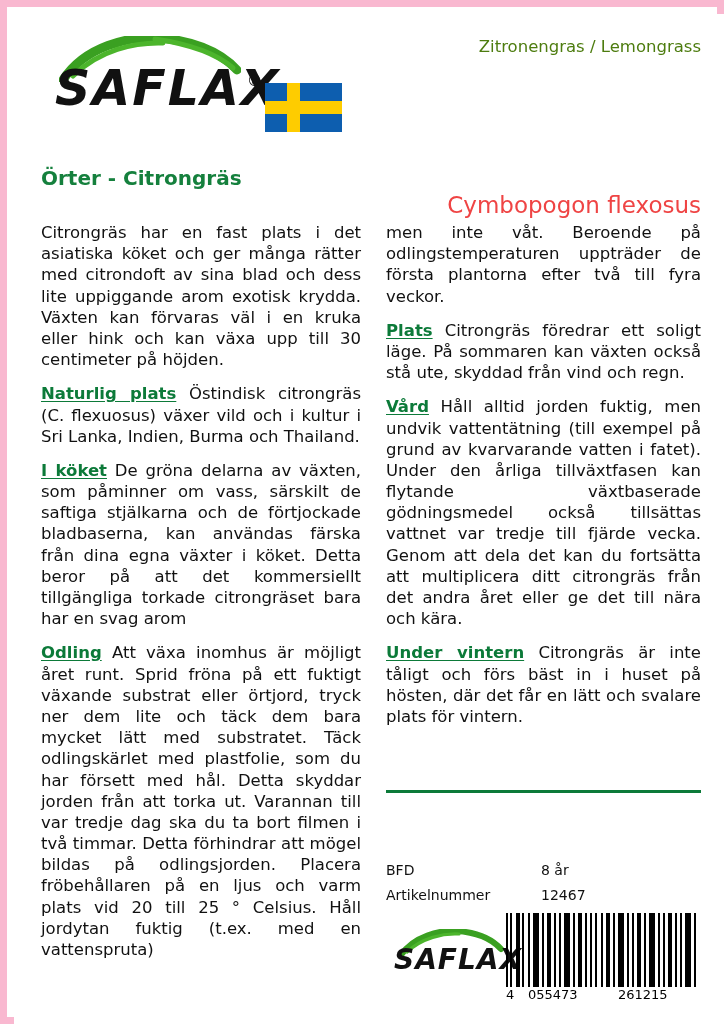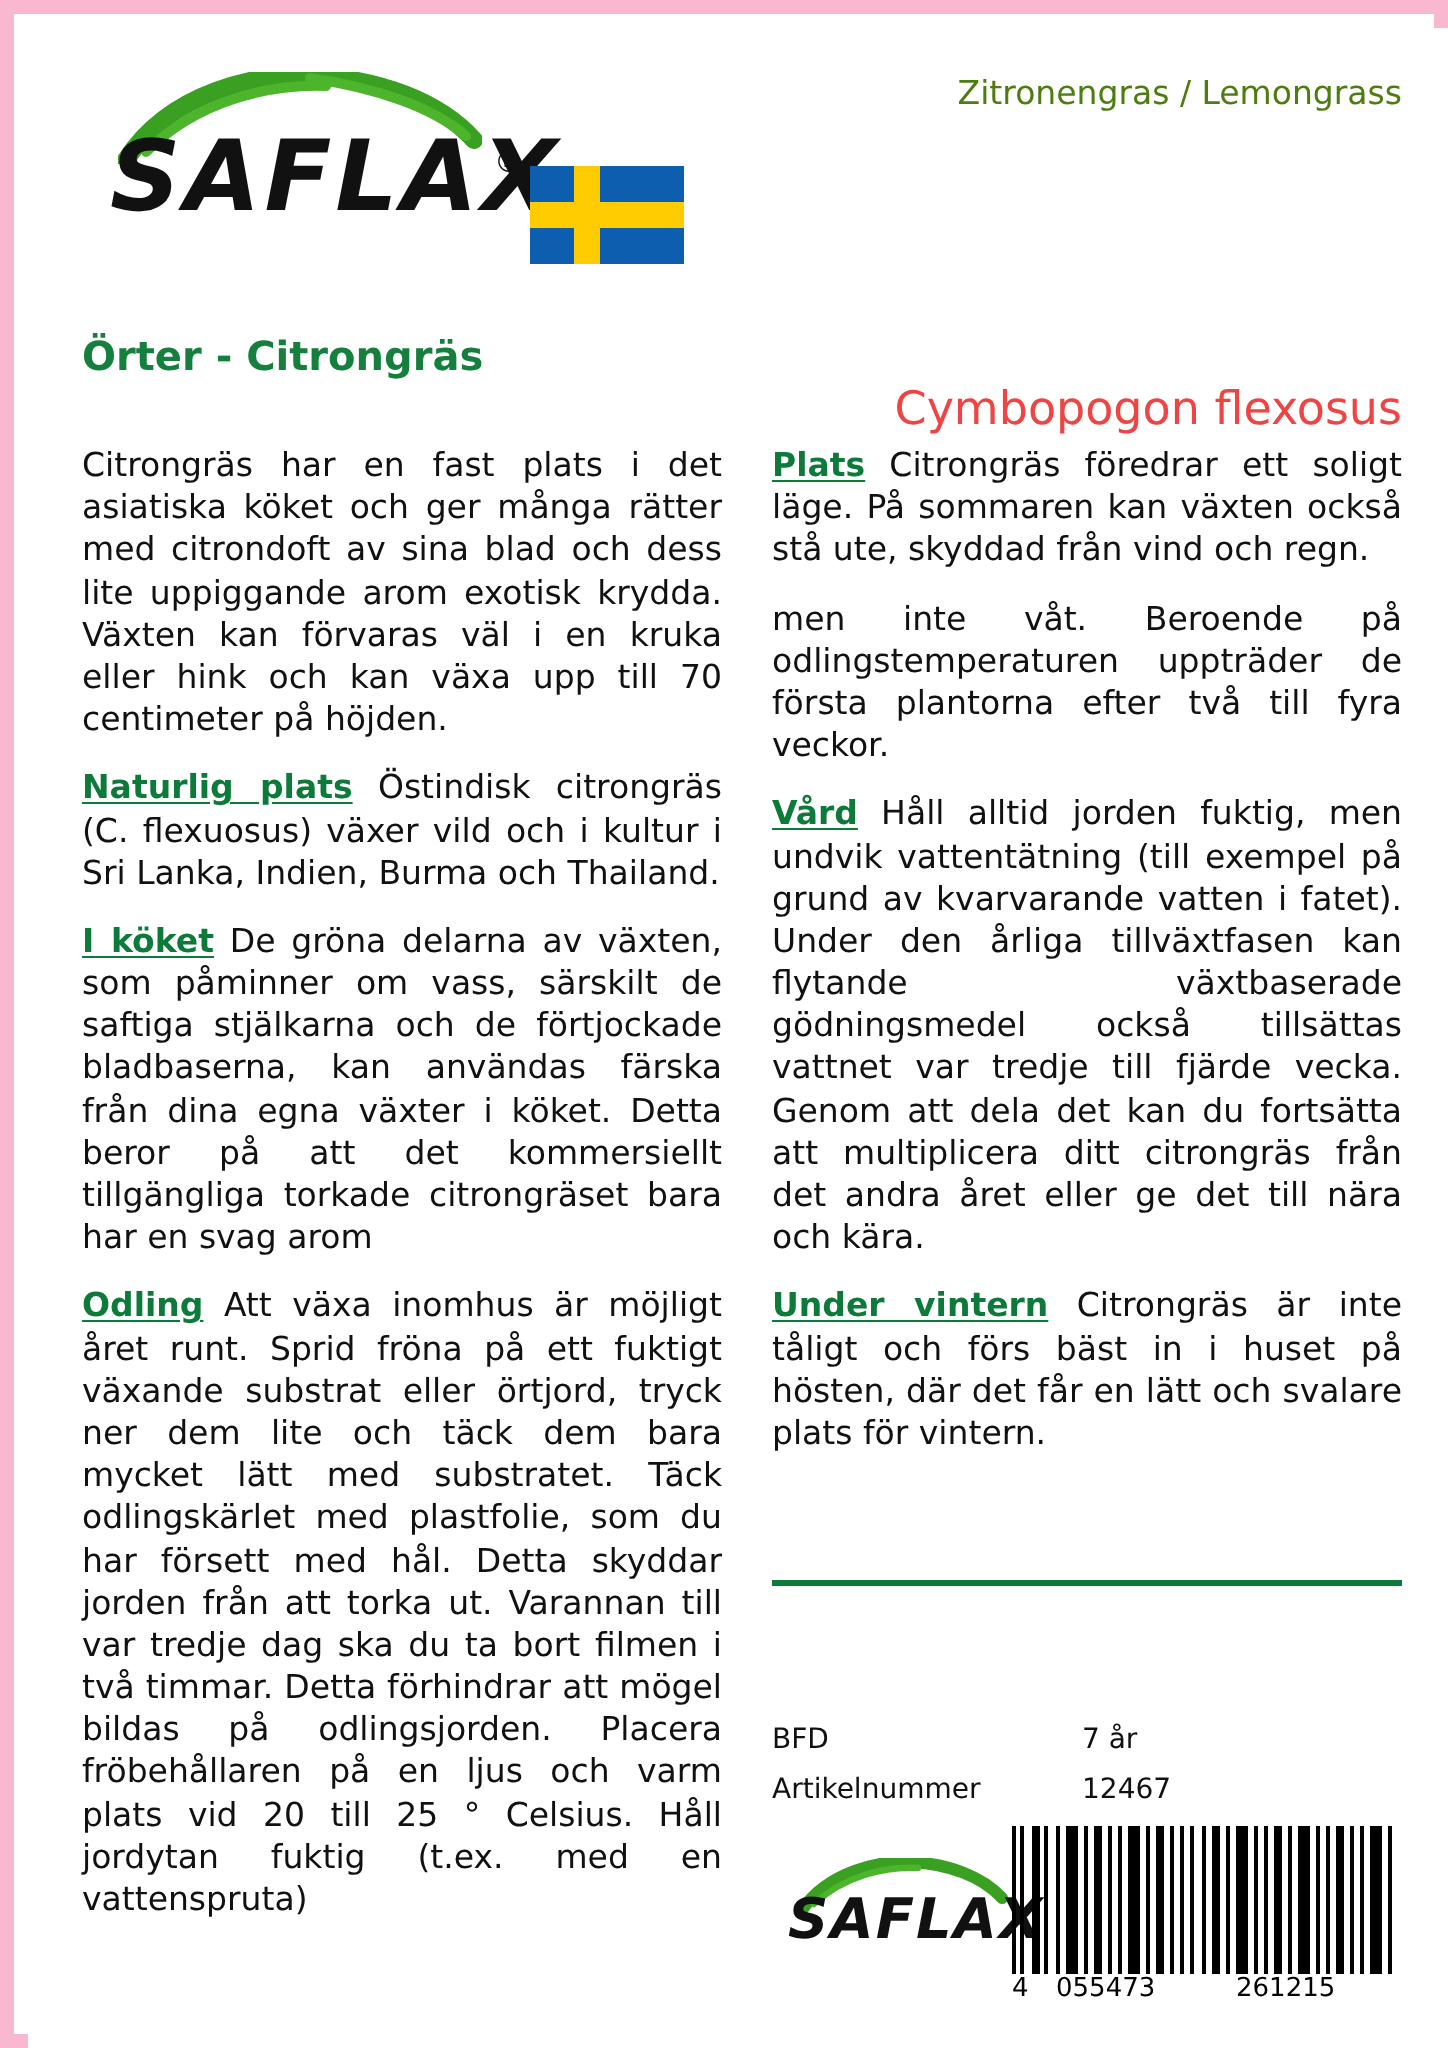--- a/index.html
+++ b/index.html
@@ -264,39 +264,39 @@
           <div class="cross-h"></div>
         </div>
       </div>
       <div class="header-right">Zitronengras / Lemongrass</div>
     </div>
 
     <div class="title-common">Örter - Citrongräs</div>
     <div class="title-latin">Cymbopogon flexosus</div>
 
     <div class="col col-left">
-      <p>Citrongräs har en fast plats i det asiatiska köket och ger många rätter med citrondoft av sina blad och dess lite uppiggande arom exotisk krydda. Växten kan förvaras väl i en kruka eller hink och kan växa upp till 70 centimeter på höjden.</p>
+      <p>Citrongräs har en fast plats i det asiatiska köket och ger många rätter med citrondoft av sina blad och dess lite uppiggande arom exotisk krydda. Växten kan förvaras väl i en kruka eller hink och kan växa upp till 30 centimeter på höjden.</p>
       <p><span class="lead">Naturlig plats</span><span> Östindisk citrongräs (C. flexuosus) växer vild och i kultur i Sri Lanka, Indien, Burma och Thailand.</span></p>
       <p><span class="lead">I köket</span><span> De gröna delarna av växten, som påminner om vass, särskilt de saftiga stjälkarna och de förtjockade bladbaserna, kan användas färska från dina egna växter i köket. Detta beror på att det kommersiellt tillgängliga torkade citrongräset bara har en svag arom</span></p>
       <p><span class="lead">Odling</span><span> Att växa inomhus är möjligt året runt. Sprid fröna på ett fuktigt växande substrat eller örtjord, tryck ner dem lite och täck dem bara mycket lätt med substratet. Täck odlingskärlet med plastfolie, som du har försett med hål. Detta skyddar jorden från att torka ut. Varannan till var tredje dag ska du ta bort filmen i två timmar. Detta förhindrar att mögel bildas på odlingsjorden. Placera fröbehållaren på en ljus och varm plats vid 20 till 25 ° Celsius. Håll jordytan fuktig (t.ex. med en vattenspruta)</span></p>
     </div>
 
     <div class="col col-right">
+      <p>men inte våt. Beroende på odlingstemperaturen uppträder de första plantorna efter två till fyra veckor.</p>
       <p><span class="lead">Plats</span><span> Citrongräs föredrar ett soligt läge. På sommaren kan växten också stå ute, skyddad från vind och regn.</span></p>
-      <p>men inte våt. Beroende på odlingstemperaturen uppträder de första plantorna efter två till fyra veckor.</p>
       <p><span class="lead">Vård</span><span> Håll alltid jorden fuktig, men undvik vattentätning (till exempel på grund av kvarvarande vatten i fatet). Under den årliga tillväxtfasen kan flytande växtbaserade gödningsmedel också tillsättas vattnet var tredje till fjärde vecka. Genom att dela det kan du fortsätta att multiplicera ditt citrongräs från det andra året eller ge det till nära och kära.</span></p>
       <p><span class="lead">Under vintern</span><span> Citrongräs är inte tåligt och förs bäst in i huset på hösten, där det får en lätt och svalare plats för vintern.</span></p>
     </div>
 
     <div class="hr"></div>
 
     <div class="meta">
       <div class="meta-row">
         <span class="meta-k">BFD</span>
-        <span class="meta-v">7 år</span>
+        <span class="meta-v">8 år</span>
       </div>
       <div class="meta-row">
         <span class="meta-k">Artikelnummer</span>
         <span class="meta-v">12467</span>
       </div>
     </div>
 
     <div class="logo-small">
       <svg class="logo-small-arc" viewBox="0 0 106 28">
         <path d="M3 26 C 16 7, 42 1, 58 2 C 76 3, 93 9, 103 20" stroke="#3aa021" stroke-width="6" fill="none" stroke-linecap="round"></path>

